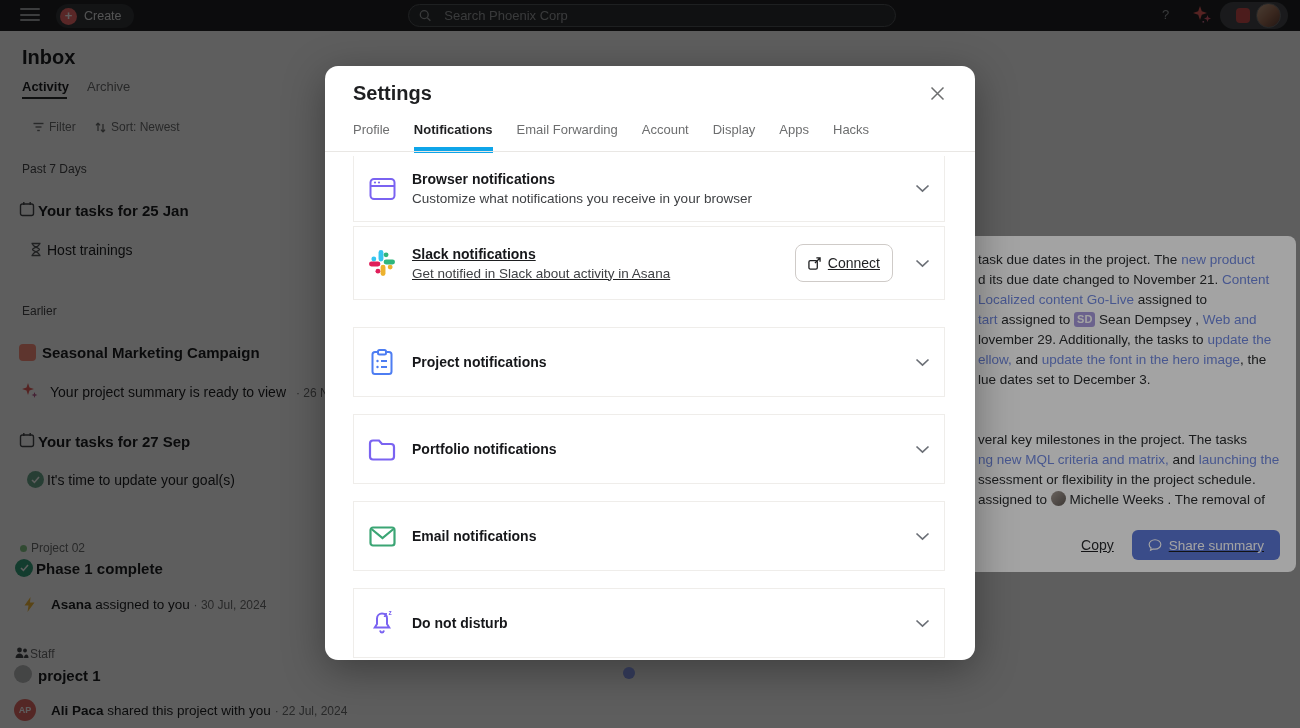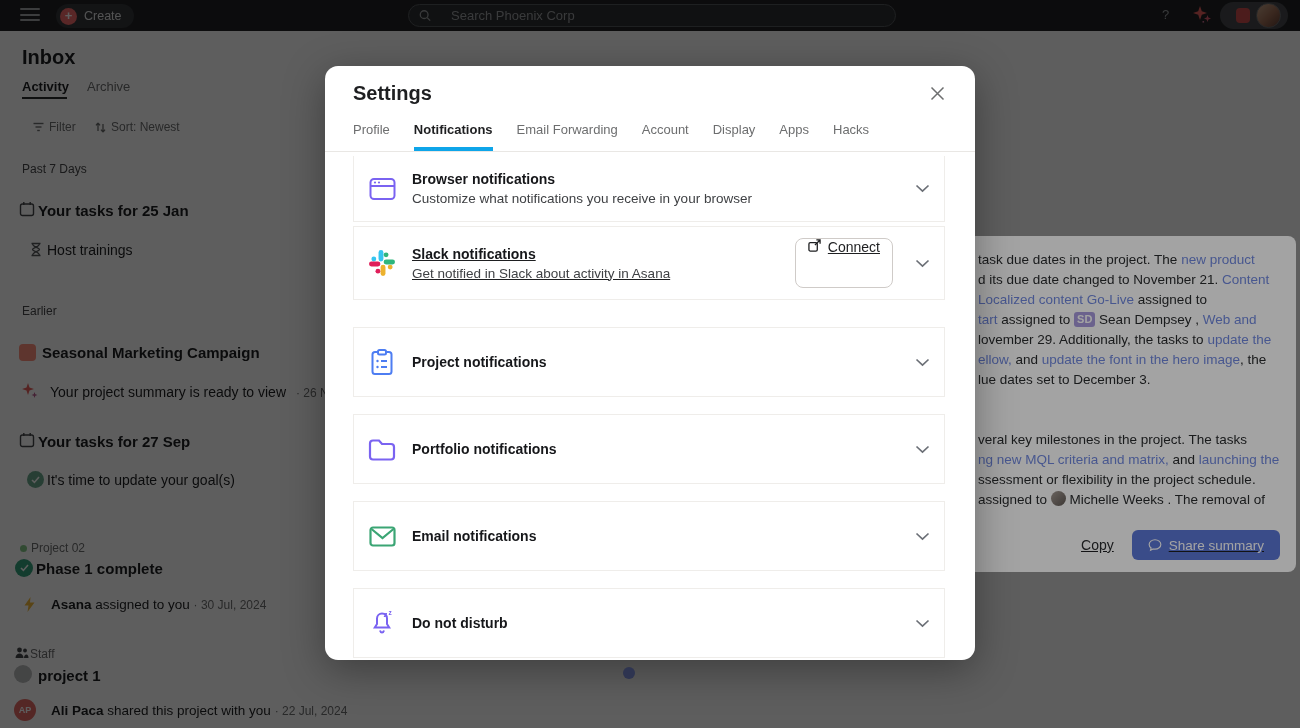--- a/index.html
+++ b/index.html
@@ -9,21 +9,21 @@
   
   .topbar{position:absolute;left:0;top:0;width:1300px;height:31px;background:#212325;z-index:1;}
   .hamburger{position:absolute;left:20px;top:8px;width:20px;height:15px;cursor:pointer;}
   .hamburger i{display:block;height:2px;background:#a2a5a8;margin:0 0 3.5px 0;border-radius:1px;}
   .create-btn{position:absolute;left:56px;top:4px;height:24px;border-radius:13px;background:#35373a;
       display:flex;align-items:center;gap:7px;padding:0 12px 0 4px;cursor:pointer;}
   .create-plus{width:17px;height:17px;border-radius:50%;background:#f06a6a;color:#fff;font-size:13px;
       line-height:16px;text-align:center;font-weight:700;}
   .create-label{font-size:12.5px;color:#dfe0e2;}
   .searchbar{position:absolute;left:408px;top:4px;width:488px;height:23px;border-radius:13px;
-      background:#2e3032;border:1px solid #54565a;display:flex;align-items:center;gap:18px;padding:0 10px;box-sizing:border-box;}
+      background:#2e3032;border:1px solid #54565a;display:flex;align-items:center;gap:11px;padding:0 10px;box-sizing:border-box;}
   .searchbar input{background:transparent;border:none;outline:none;color:#9b9ea1;font-size:13px;
       font-family:"Liberation Sans",sans-serif;width:100%;}
   .searchbar input::placeholder{color:#9b9ea1;opacity:1;}
   .help-q{position:absolute;left:1162px;top:7px;font-size:13px;color:#9b9ea1;cursor:pointer;}
   .ai-spark{position:absolute;left:1190px;top:5px;cursor:pointer;}
   .avatar-pill{position:absolute;left:1220px;top:2px;width:68px;height:27px;border-radius:14px;
       background:#47494c;display:flex;align-items:center;cursor:pointer;}
   .gift-blob{width:14px;height:15px;border-radius:4px;background:#cf4f4c;margin-left:16px;}
   .user-photo{width:23px;height:23px;border-radius:50%;margin-left:6px;
       background:linear-gradient(135deg,#c9a68b 0%,#9c6b54 55%,#5f3e34 100%);border:1px solid #6a6c6f;}
@@ -62,31 +62,31 @@
   .copy-btn{font-size:14px;color:#2a2c2e;cursor:pointer;}
   .share-btn{height:30px;border-radius:6px;background:#5c77d6;color:#fff;font-size:13.5px;
       display:flex;align-items:center;gap:7px;padding:0 16px;cursor:pointer;border:none;}
   
   .modal{position:absolute;left:325px;top:66px;width:650px;height:594px;background:#fff;border-radius:13px;
       z-index:5;box-shadow:0 10px 40px rgba(0,0,0,.35);overflow:hidden;}
   .m-title{position:absolute;left:28px;top:16px;font-size:20px;font-weight:700;}
   .m-close{position:absolute;right:30px;top:20px;cursor:pointer;}
   .m-tabs{position:absolute;left:28px;top:56px;display:flex;gap:24px;font-size:13px;}
   .m-tab{color:#6d6e6f;padding-bottom:10px;cursor:pointer;}
-  .m-tab.on{color:#1e1f21;font-weight:700;border-bottom:4px solid #0ea5e9;}
+  .m-tab.on{color:#1e1f21;font-weight:700;border-bottom:6px solid #0ea5e9;}
   .m-divider{position:absolute;left:0;top:85px;width:650px;height:1px;background:#e9e7e4;}
   .m-card{position:absolute;left:28px;width:592px;background:#fff;border:1px solid #efedea;
       display:flex;align-items:center;box-sizing:border-box;padding:0 14px 0 13px;}
   .m-icon{width:30px;display:flex;justify-content:center;flex-shrink:0;}
   .m-text{margin-left:15px;}
   .m-row-title{font-size:14px;font-weight:700;color:#16171a;}
   .m-row-sub{font-size:13.5px;color:#3f4144;margin-top:4px;}
   .m-right{margin-left:auto;display:flex;align-items:center;gap:22px;}
-  .connect-btn{height:50px;border-radius:8px;border:1px solid #cfcbc8;background:#fff;display:flex;
-      align-items:flex-start;gap:7px;padding:0 12px;font-size:14px;font-weight:500;color:#1e1f21;cursor:pointer;
+  .connect-btn{height:38px;border-radius:8px;border:1px solid #cfcbc8;background:#fff;display:flex;
+      align-items:center;gap:7px;padding:0 12px;font-size:14px;font-weight:500;color:#1e1f21;cursor:pointer;
       font-family:"Liberation Sans",sans-serif;}
   .chev{cursor:pointer;display:flex;}
   
   .nav-dot{position:absolute;left:623px;top:667px;width:12px;height:12px;border-radius:50%;background:#2e3450;z-index:6;}
 </style>
 </head>
 <body>
 
 <div class="stage">
 

